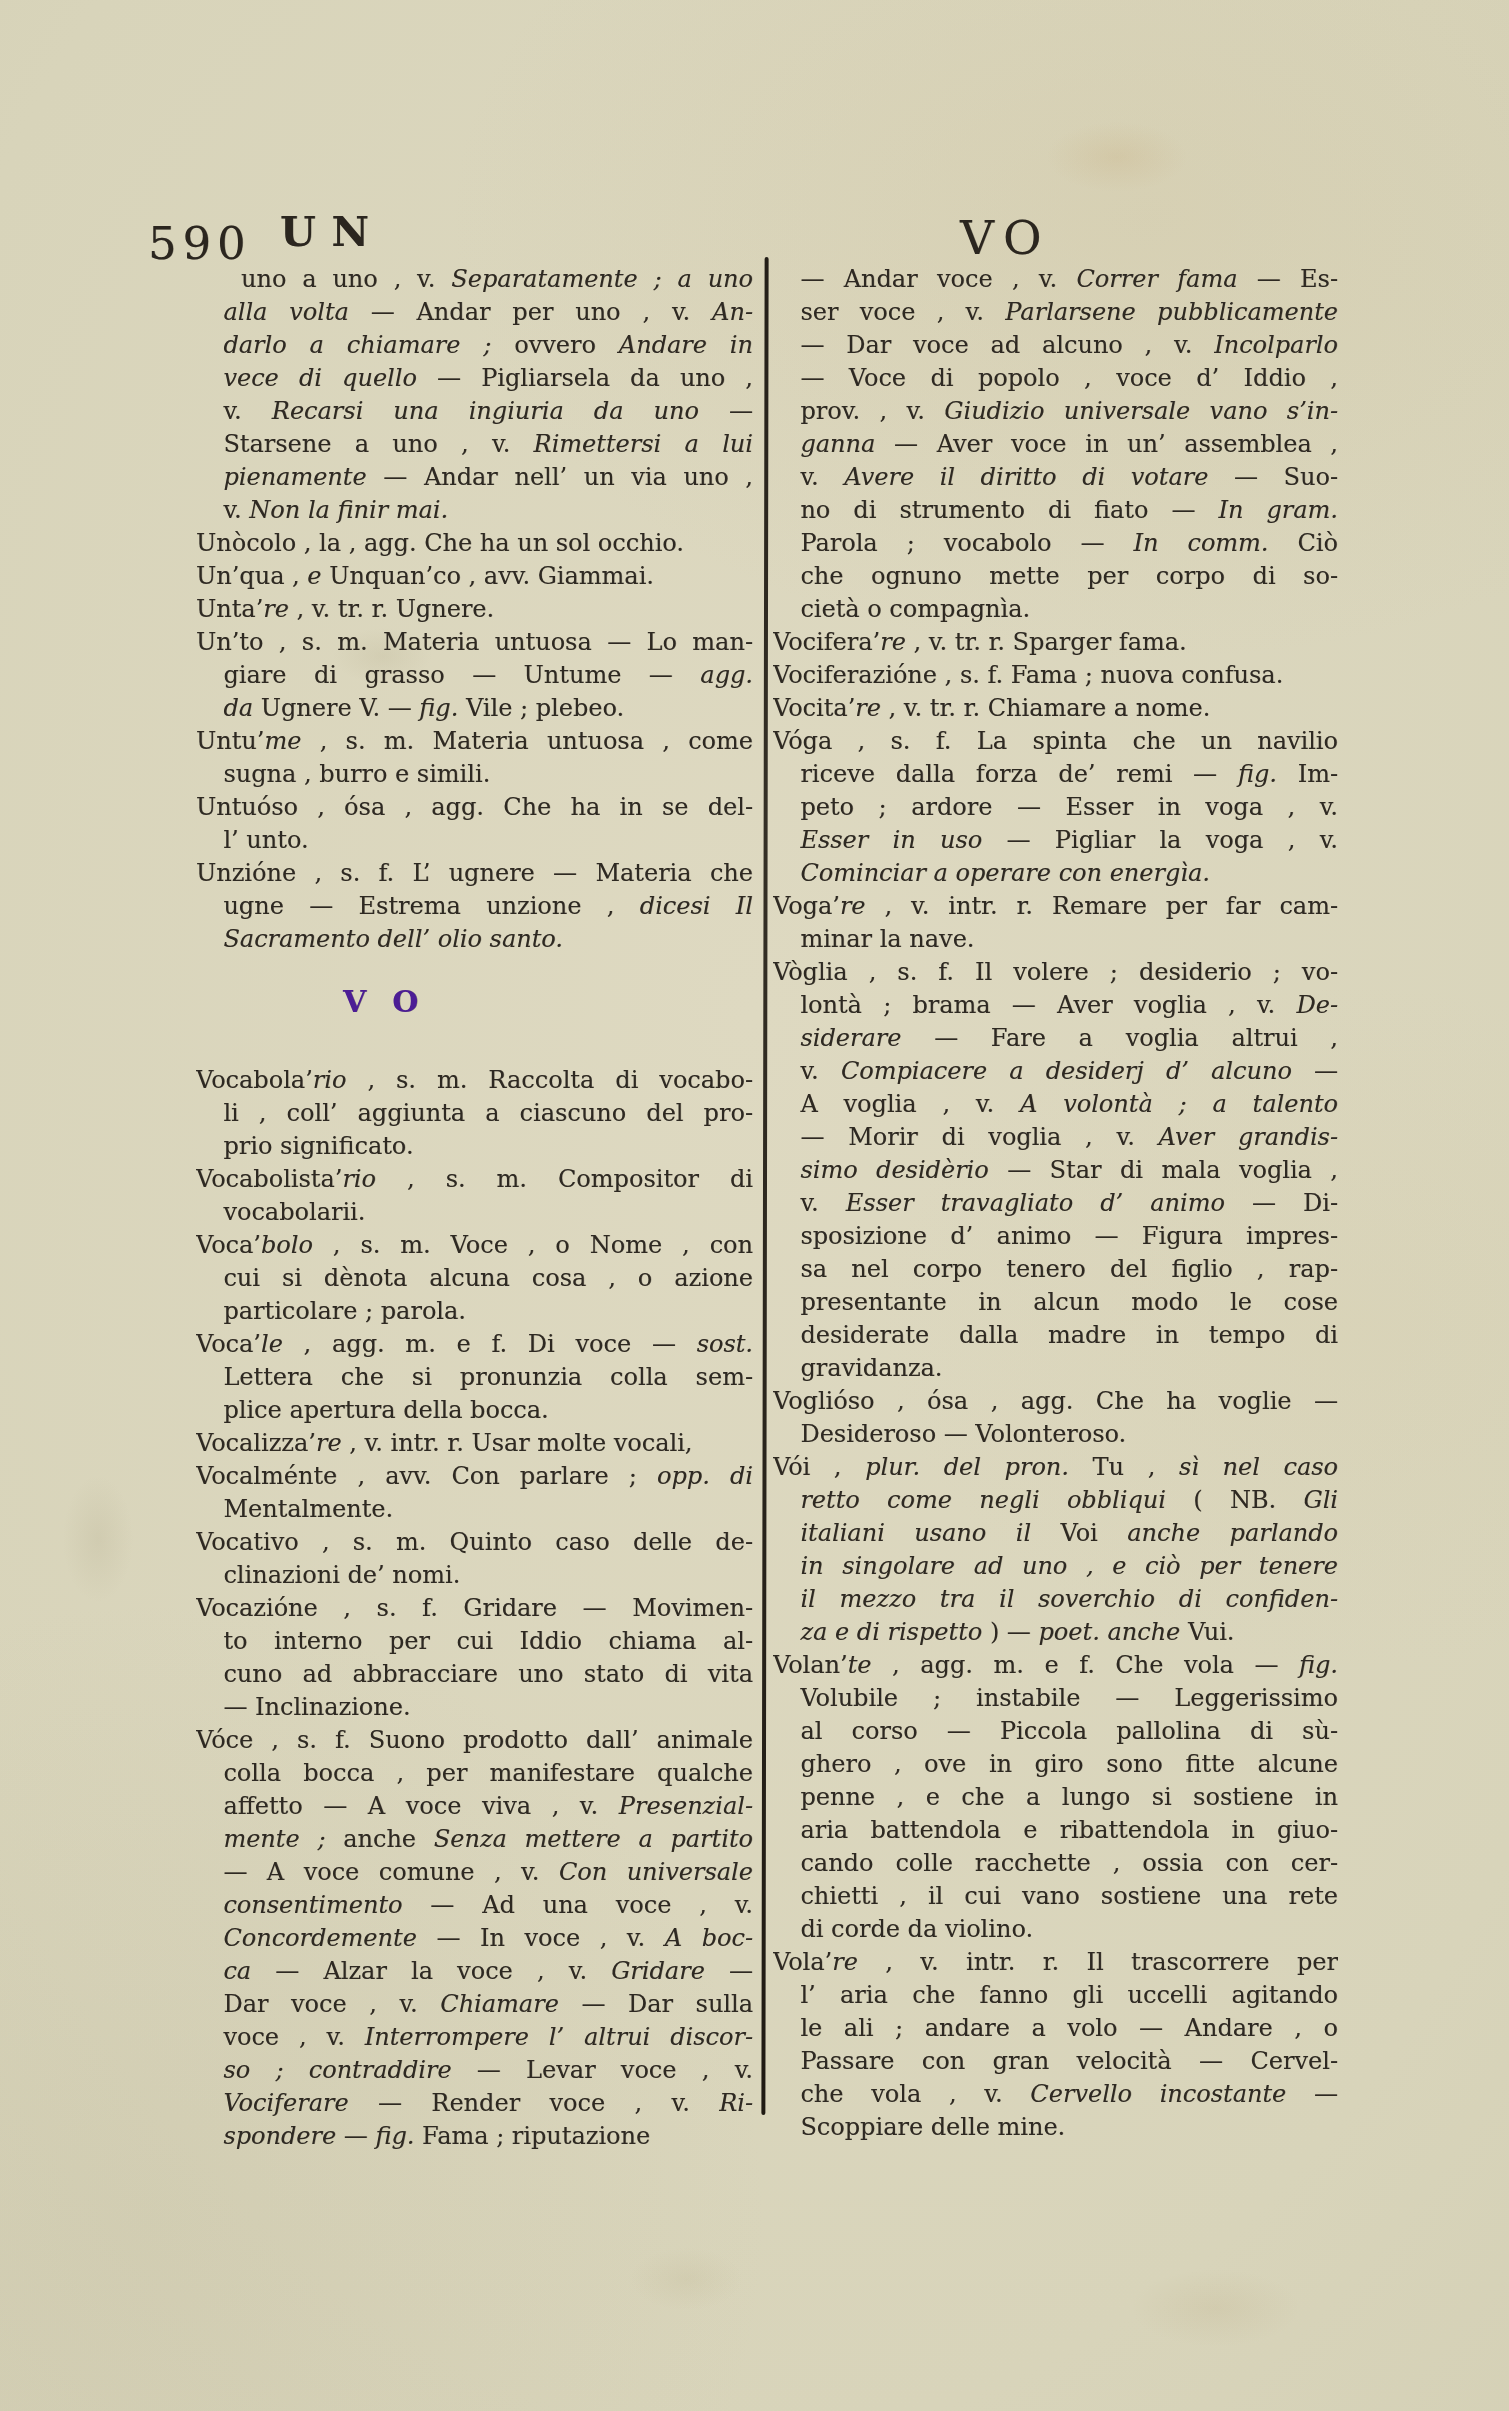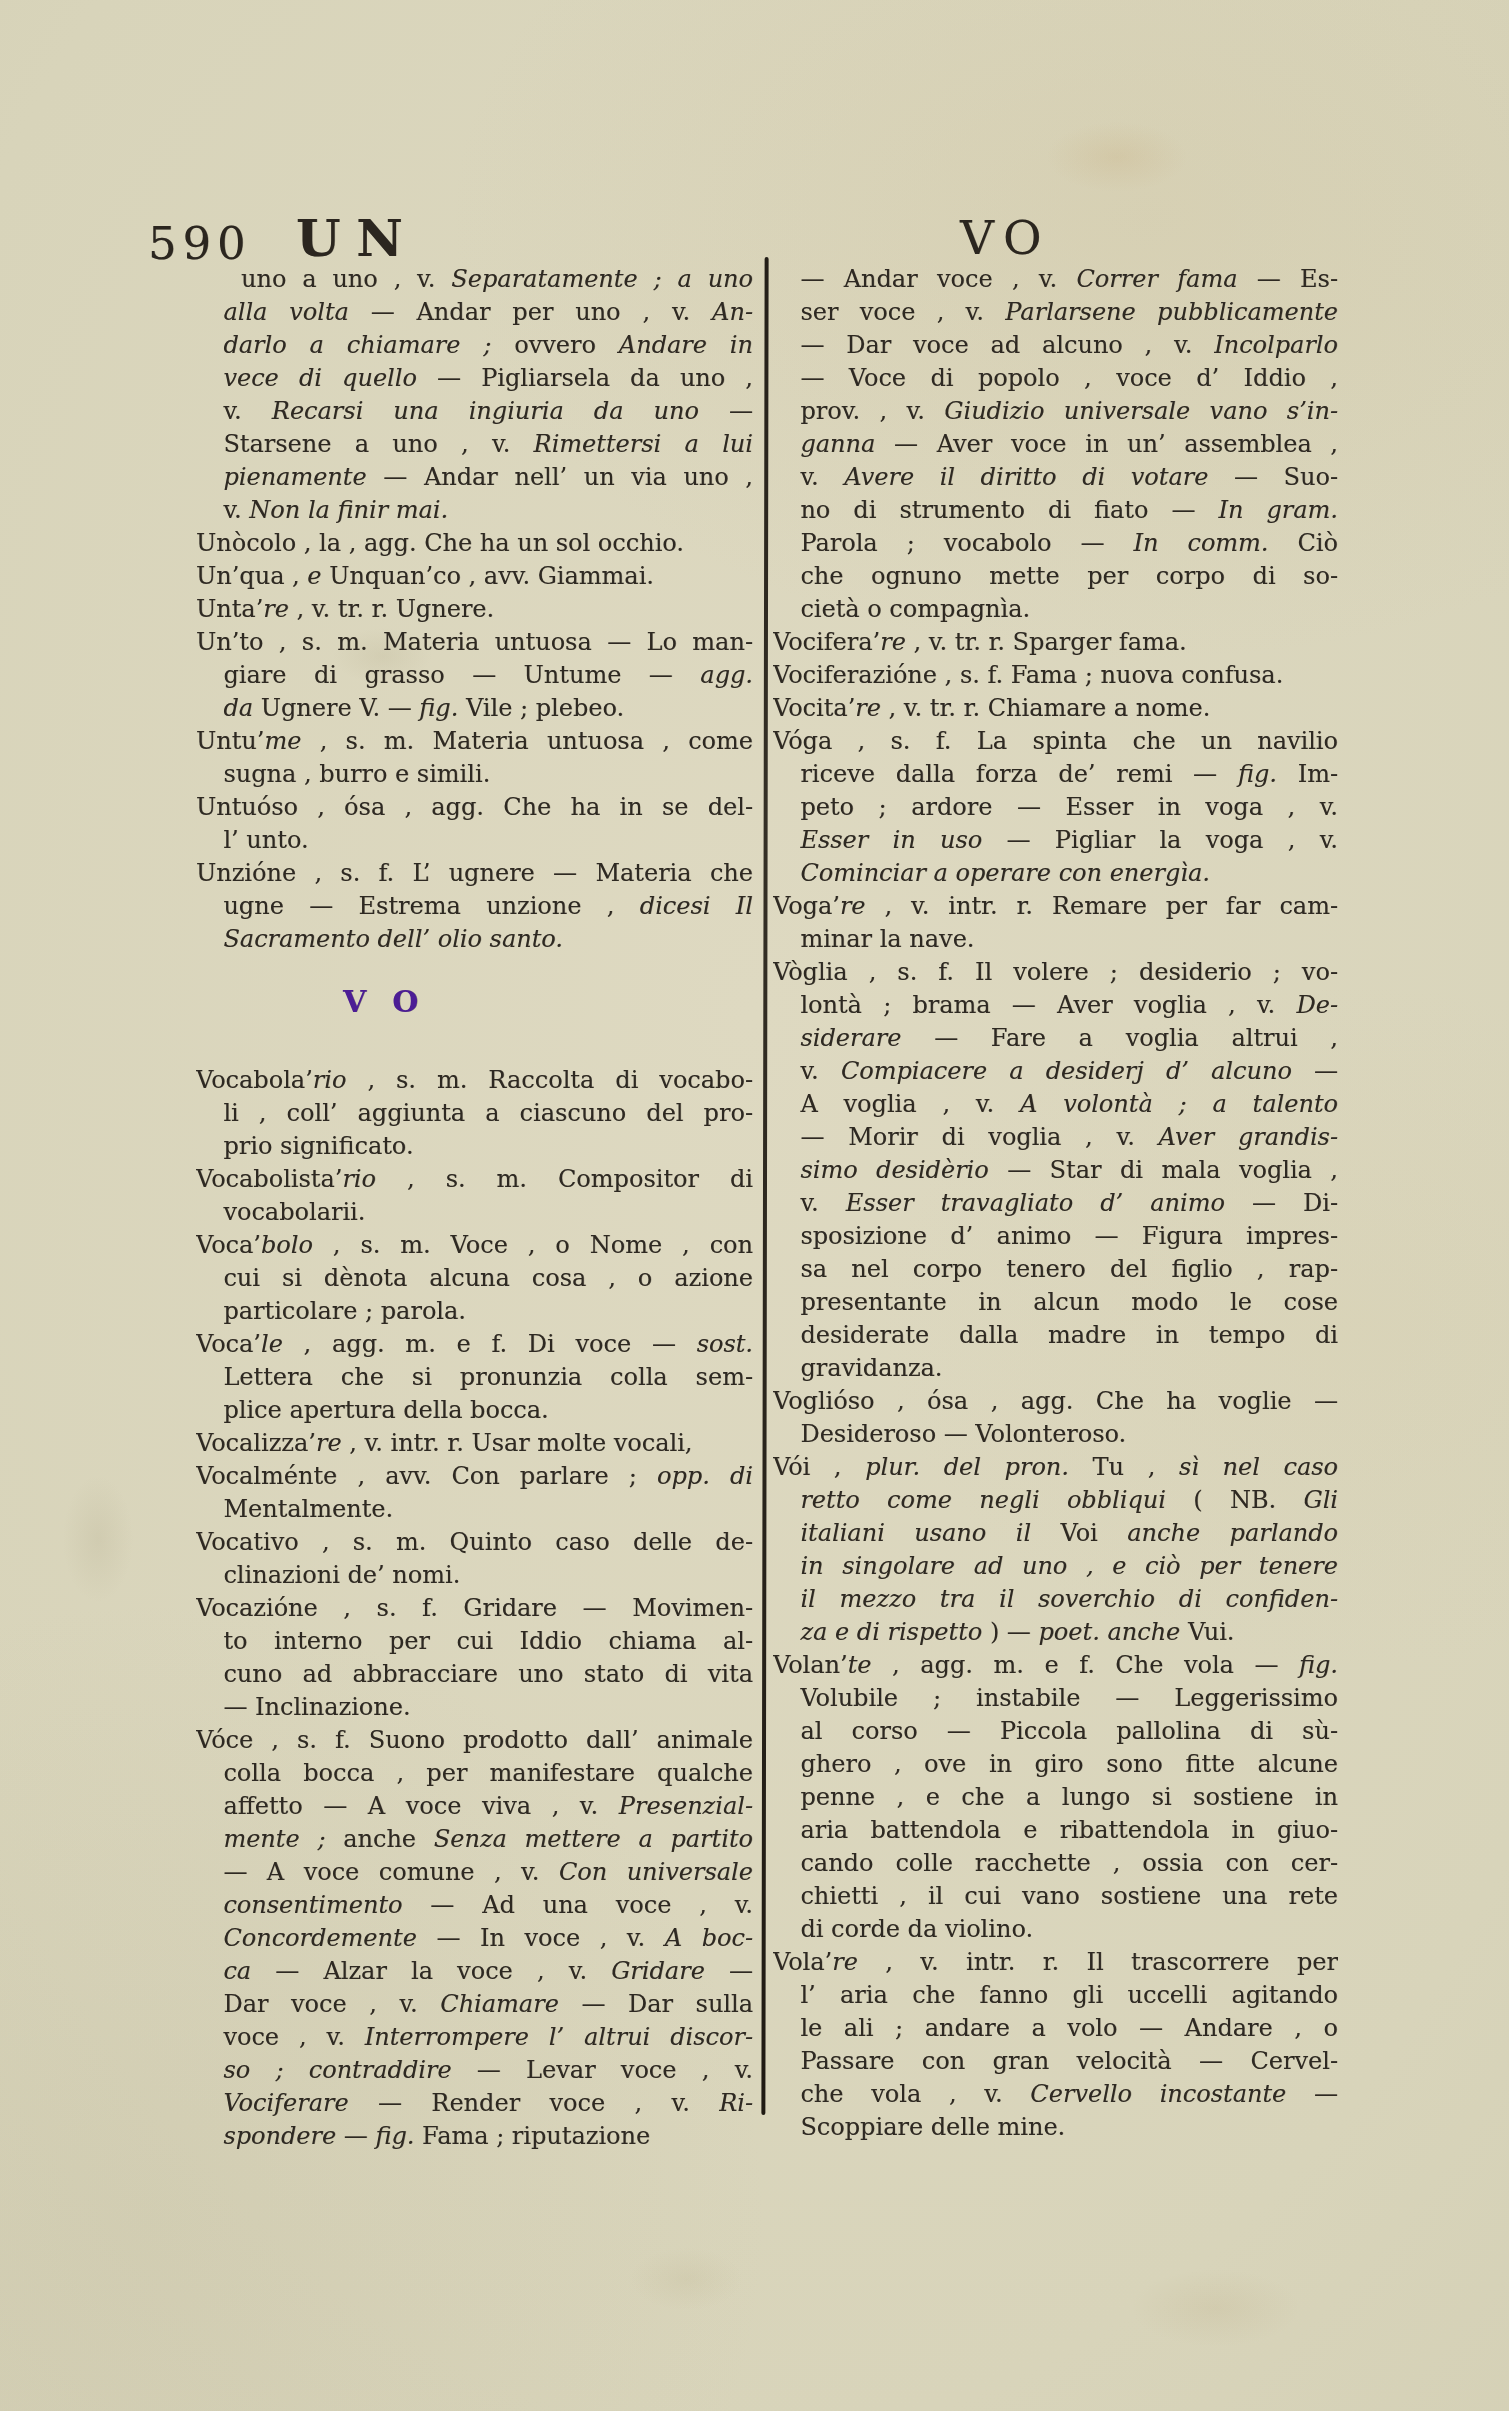--- a/index.html
+++ b/index.html
@@ -24,22 +24,22 @@
   .stain.s3 { left:1098px; top:2254px; width:235px; height:108px; background:radial-gradient(closest-side, rgba(172,150,104,0.13), transparent 72%); }
   .stain.s4 { left:49px;   top:1451px; width:98px; height:176px; background:radial-gradient(closest-side, rgba(150,140,105,0.13), transparent 72%); }
   .stain.s5 { left:608px;  top:2235px; width:157px; height:88px;  background:radial-gradient(closest-side, rgba(160,145,100,0.10), transparent 72%); }
 
   .page-number {
     position:absolute; left:148px; top:217px;
     font-size:45px; letter-spacing:5.9px; color:#2b261f;
     text-shadow:0.4px 0 0.5px rgba(43,38,31,0.4);
   }
   .header-un {
-    position:absolute; left:296px; top:208px;
-    font-size:51px; font-weight:bold; letter-spacing:15.7px; color:#2b261f;
+    position:absolute; left:280px; top:208px;
+    font-size:41px; font-weight:bold; letter-spacing:15.7px; color:#2b261f;
     text-shadow:0.4px 0 0.5px rgba(43,38,31,0.4);
   }
   .header-vo {
     position:absolute; left:960px; top:210px;
     font-size:47px; font-weight:normal; letter-spacing:9.8px; color:#2b261f;
     text-shadow:0.4px 0 0.5px rgba(43,38,31,0.4);
   }
 
   .column {
     position:absolute; top:263px;

